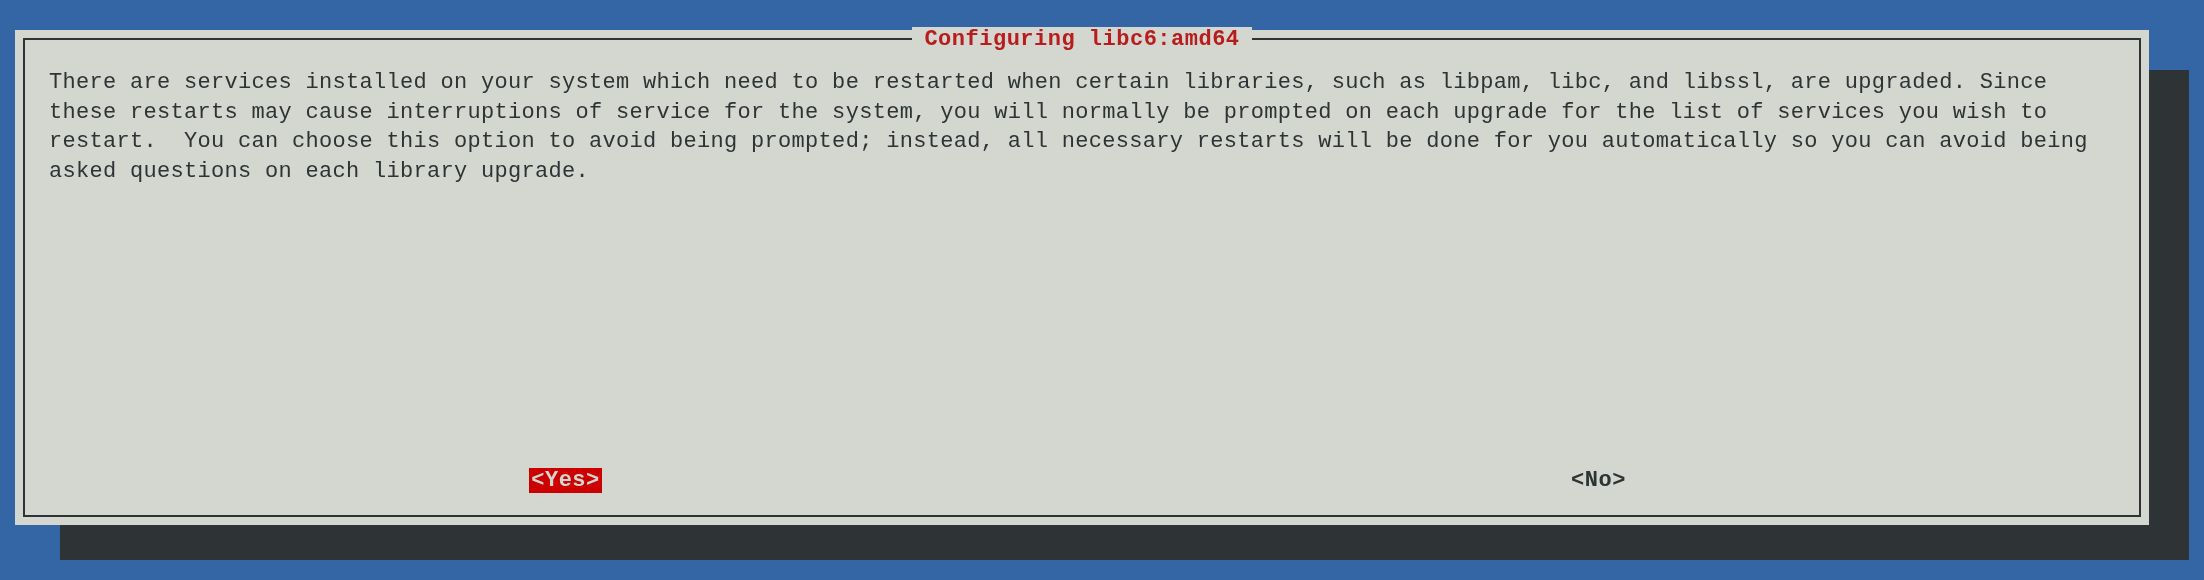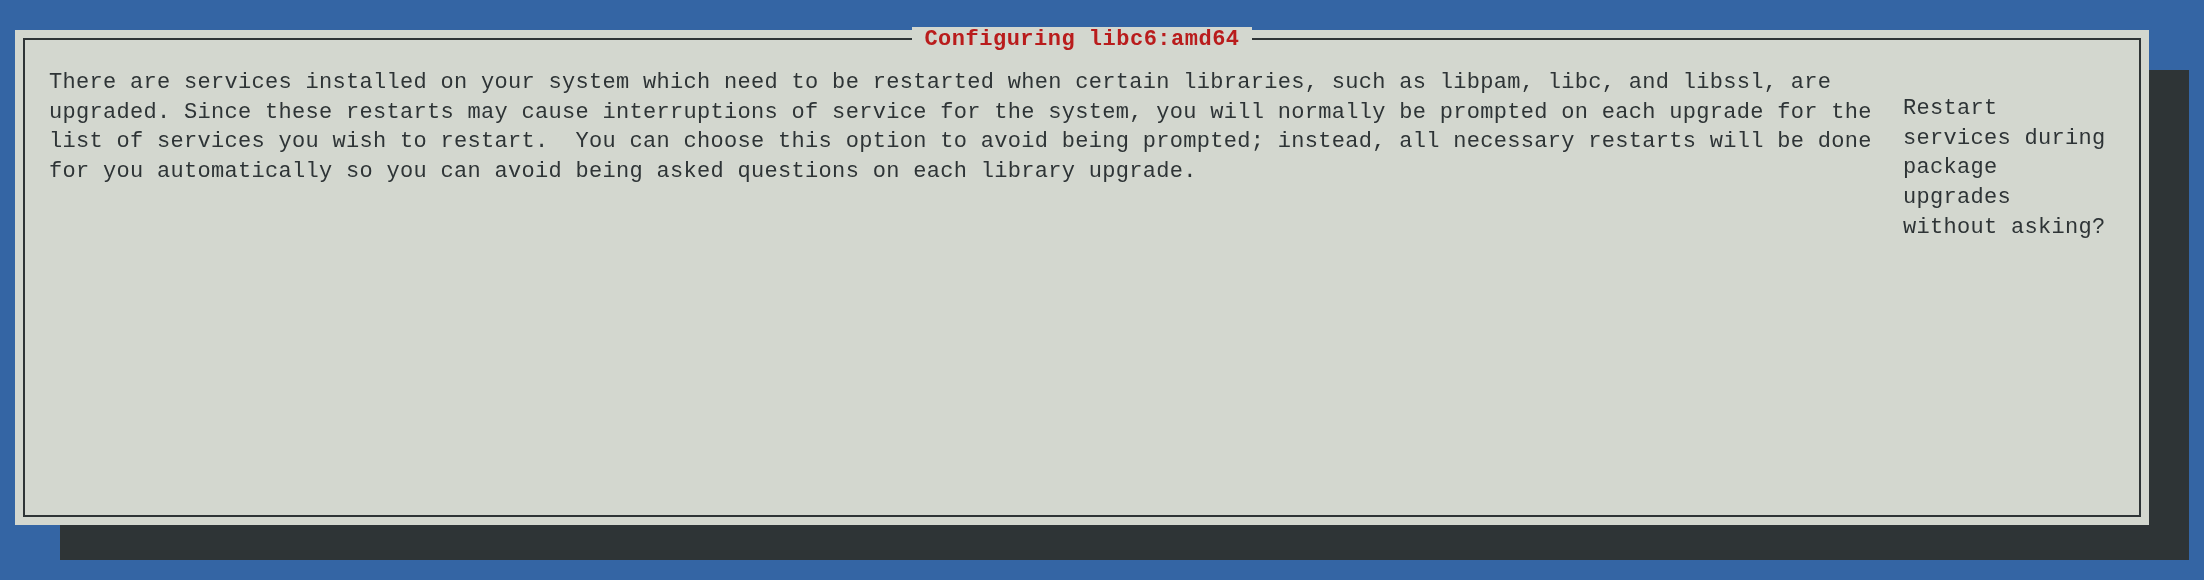--- a/index.html
+++ b/index.html
@@ -52,21 +52,21 @@
       color: #b91c1c;
       font-weight: bold;
       padding: 0 12px;
       font-size: 22px;
       letter-spacing: 0.5px;
     }
     .content {
       padding: 28px 24px 18px 24px;
       height: 100%;
       display: flex;
-      flex-direction: row;
+      flex-direction: column;
     }
     .body-text {
       color: #2e3436;
       font-size: 22px;
       line-height: 1.35;
       letter-spacing: 0.3px;
       white-space: pre-wrap;
     }
     .question {
       color: #2e3436;
@@ -105,16 +105,23 @@
 
 <div class="shadow"></div>
 
 <div class="dialog">
   <div class="frame">
     <div class="title-wrap">
       <span class="title">Configuring libc6:amd64</span>
     </div>
     <div class="content">
       <div class="body-text">There are services installed on your system which need to be restarted when certain libraries, such as libpam, libc, and libssl, are upgraded. Since these restarts may cause interruptions of service for the system, you will normally be prompted on each upgrade for the list of services you wish to restart.  You can choose this option to avoid being prompted; instead, all necessary restarts will be done for you automatically so you can avoid being asked questions on each library upgrade.</div>
-      <div class="question">Restart services during package upgrades without asking?</div>
+      <div class="buttons">
+        <div class="btn-slot">
+          <span class="btn btn-yes">&lt;Yes&gt;</span>
+        </div>
+        <div class="btn-slot">
+          <span class="btn btn-no">&lt;No&gt;</span>
+        </div>
+      </div>
     </div>
   </div>
 </div>
 
 </body></html>

